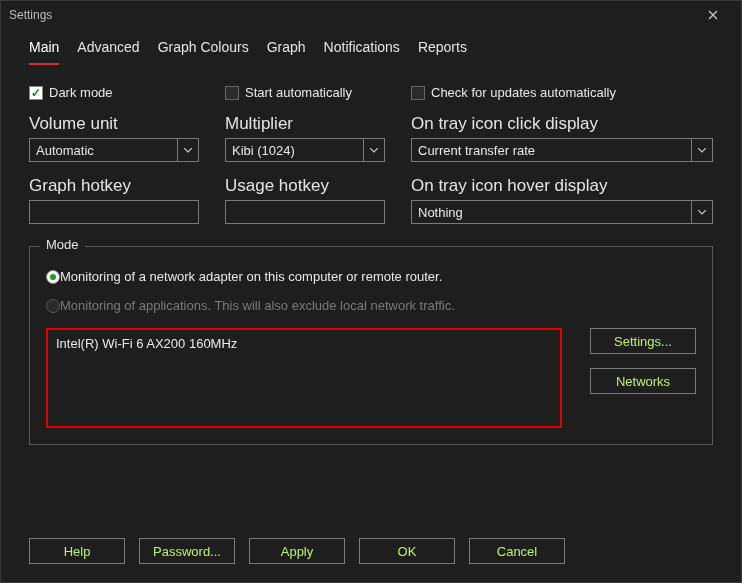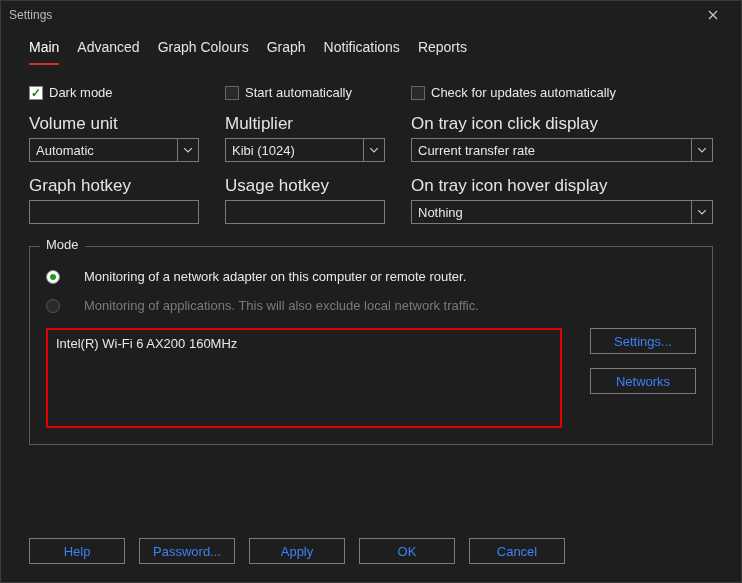--- a/index.html
+++ b/index.html
@@ -23,30 +23,30 @@
   .checkbox:not(.checked) { background: #2a2a2a; border-color: #666; }
   .lbl { color: #e8e8e8; font-size: 13px; }
   .field-label { font-size: 17px; color: #e4e4e4; margin-bottom: 4px; display: block; }
   .select { width: 100%; height: 24px; background: #1e1e1e; border: 1px solid #7a7a7a; color: #e8e8e8; display: flex; align-items: center; padding: 0 6px; position: relative; }
   .select .sel-text { flex: 1; font-size: 13px; }
   .select .drop { width: 20px; height: 22px; margin-right: -5px; border-left: 1px solid #7a7a7a; display: flex; align-items: center; justify-content: center; }
   .select .drop svg { width: 8px; height: 5px; }
   .input { width: 100%; height: 24px; background: #1e1e1e; border: 1px solid #7a7a7a; color: #e8e8e8; padding: 0 6px; font-size: 13px; }
   .fieldset { border: 1px solid #5a5a5a; margin-top: 8px; padding: 14px 16px 16px 16px; position: relative; }
   .legend { position: absolute; top: -10px; left: 10px; background: #1e1e1e; padding: 0 6px; font-size: 13px; color: #e4e4e4; }
-  .radio-row { display: flex; align-items: center; gap: 24px; margin: 8px 0 14px 0; }
+  .radio-row { display: flex; align-items: center; gap: 0; margin: 8px 0 14px 0; }
   .radio { width: 14px; height: 14px; border-radius: 50%; border: 1px solid #888; background: #fdfdfd; display: flex; align-items: center; justify-content: center; }
   .radio.checked::after { content: ''; width: 6px; height: 6px; border-radius: 50%; background: #1a9f1a; }
   .radio.disabled { background: #2a2a2a; border-color: #555; }
   .radio-label { font-size: 13px; }
   .radio-label.disabled { color: #7a7a7a; }
   .mode-body { display: flex; gap: 28px; margin-top: 15px; }
   .adapter-box { flex: 1; height: 100px; border: 2px solid #e00000; padding: 6px 8px; font-size: 13px; color: #e8e8e8; }
   .mode-btns { display: flex; flex-direction: column; gap: 14px; width: 106px; }
-  .btn { height: 26px; background: #1e1e1e; border: 1px solid #7a7a7a; color: #3b82f6; font-size: 13px; display: flex; align-items: center; justify-content: center; cursor: pointer; }
+  .btn { height: 26px; background: #1e1e1e; border: 1px solid #7a7a7a; color: #bef264; font-size: 13px; display: flex; align-items: center; justify-content: center; cursor: pointer; }
   .footer { display: flex; justify-content: flex-start; gap: 14px; padding: 18px 28px; }
   .footer .btn { width: 96px; }
 </style>
 </head>
 <body>
 
 <div class="window">
   <div class="titlebar">
     <span class="title">Settings</span>
     <div class="close-btn">

